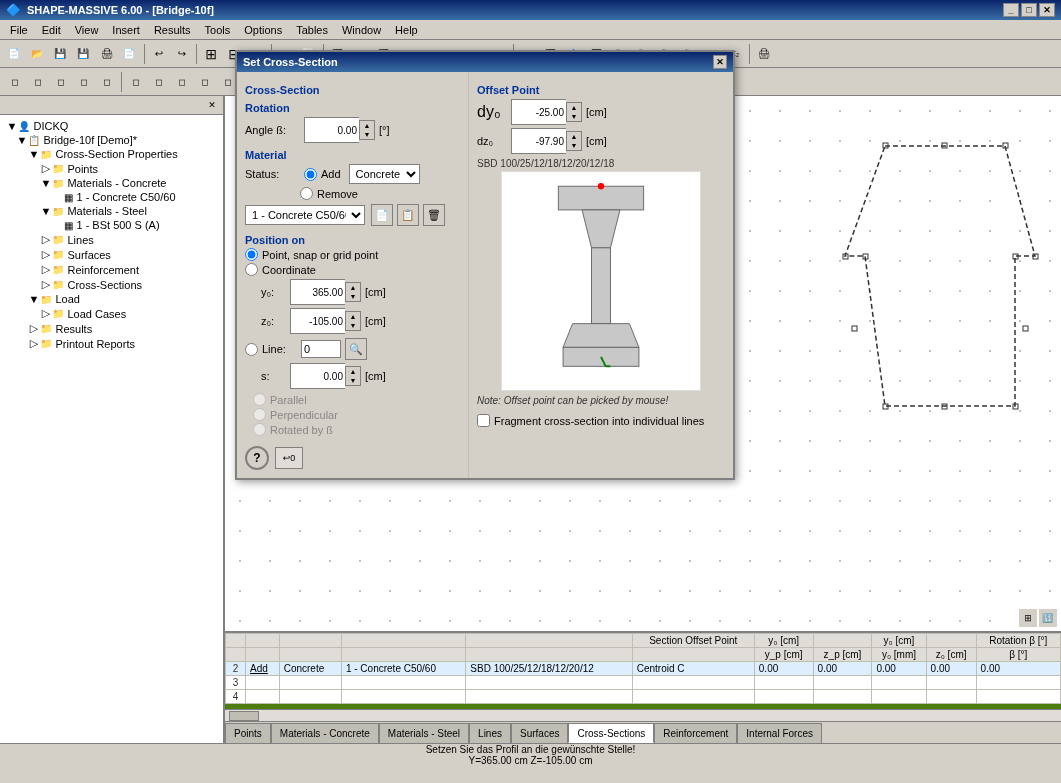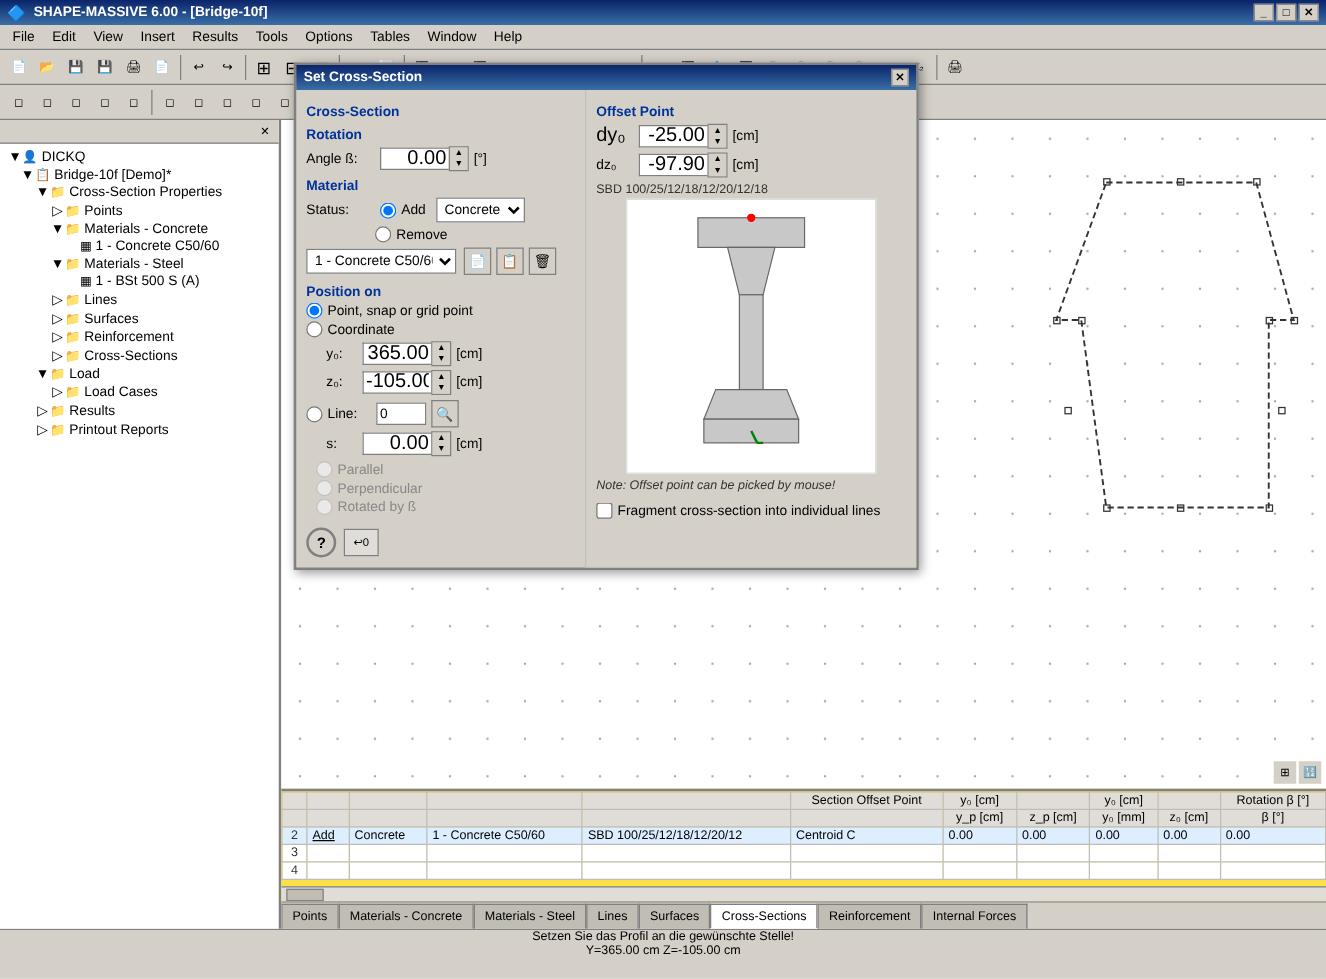--- a/index.html
+++ b/index.html
@@ -159,21 +159,21 @@
       display: flex;
       align-items: center;
       padding: 0 6px;
       font-size: 10px;
       justify-content: space-between;
       flex-direction: column;
     }
     
     
     .data-table-area {
-      background: #fde047;
+      background: #4d7c0f;
       border-top: 2px solid #808080;
       height: 80px;
       overflow: auto;
       position: relative;
     }
     .data-table {
       width: 100%;
       border-collapse: collapse;
       font-size: 10px;
     }
@@ -247,22 +247,22 @@
     .spinbox-wrapper {
       display: flex;
       align-items: center;
     }
     .spinbox-input {
       width: 55px;
       height: 18px;
       border: 1px solid #808080;
       border-right: none;
       background: white;
-      padding: 0 2px;
-      font-size: 16px;
+      padding: 12px 2px;
+      font-size: 10px;
       text-align: right;
     }
     .spinbox-buttons {
       display: flex;
       flex-direction: column;
       border: 1px solid #808080;
     }
     .spinbox-up, .spinbox-down {
       width: 14px;
       height: 9px;

